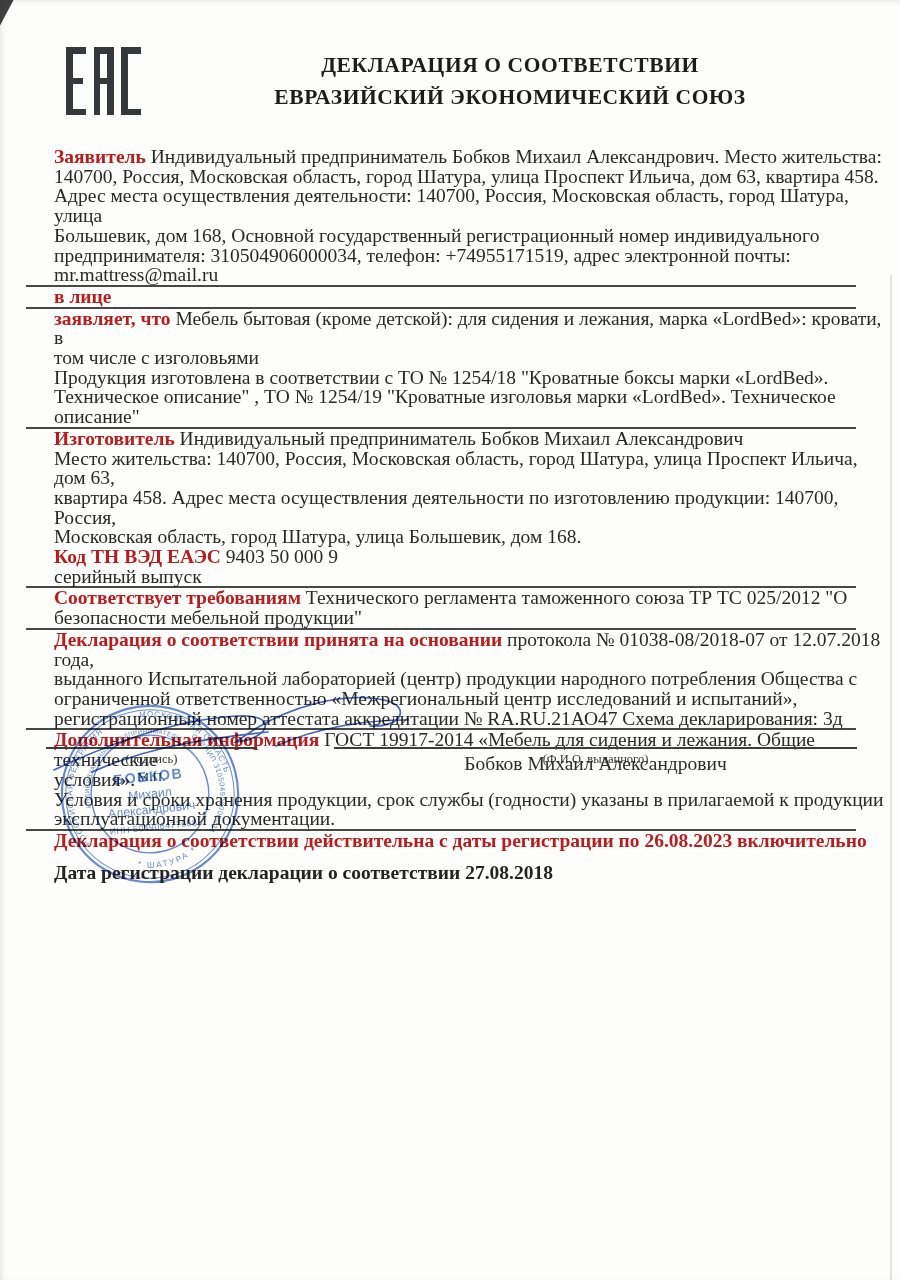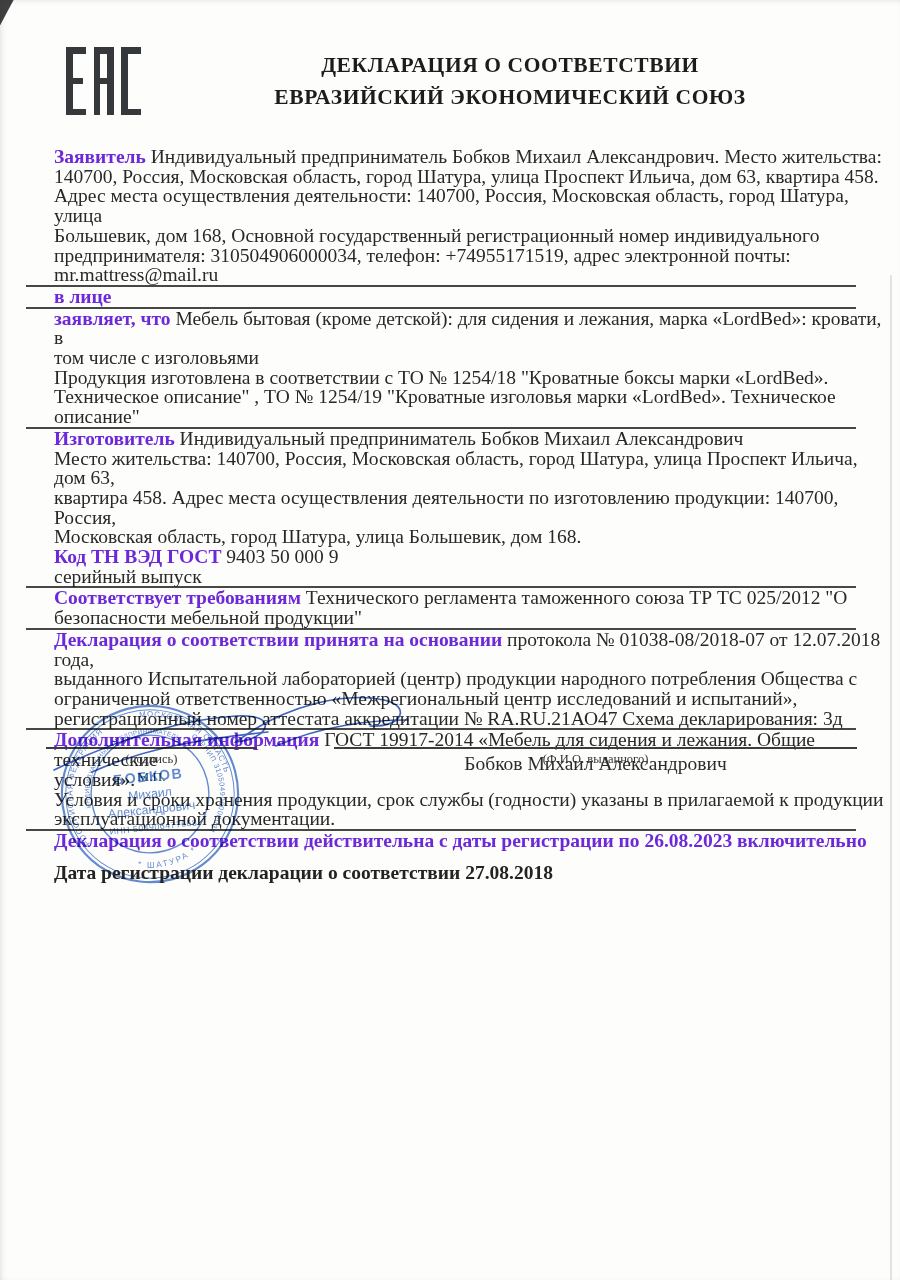--- a/index.html
+++ b/index.html
@@ -14,21 +14,21 @@
   .eac-logo { position:absolute; left:66px; top:47px; }
   .doc-title {
     position:absolute; left:130px; top:49px; width:760px;
     text-align:center; font-weight:bold; font-size:21.5px; line-height:32px;
     letter-spacing:.6px; color:#1c1c1c;
   }
   
   .doc-body { position:absolute; left:54px; top:147px; width:834px;
     font-size:19.5px; line-height:19.7px; }
   .doc-body p.sec { margin:0; white-space:pre-wrap; }
-  .doc-body b { font-weight:bold; color:#6d28d9; }
+  .doc-body b { font-weight:bold; color:#b91c1c; }
   .doc-body hr { border:0; height:2px; background:#474745; width:830px;
     margin:0 0 0 -28px; }
   
   .sig-name { position:absolute; left:334px; top:753px; width:523px;
     text-align:center; font-size:19.5px; color:#2b2b2b; }
   .sig-line { position:absolute; top:747px; height:2px; background:#3c3c3c; }
   .sig-line.left  { left:46px;  width:211px; }
   .sig-line.right { left:334px; width:523px; }
   .sig-sub { position:absolute; top:752px; font-size:12.5px; color:#333;
     text-align:center; }
@@ -95,21 +95,21 @@
       <hr>
       <p class="sec"><b>заявляет, что</b><span> Мебель бытовая (кроме детской): для сидения и лежания, марка «LordBed»: кровати, в
 том числе с изголовьями
 Продукция изготовлена в соответствии с ТО № 1254/18 "Кроватные боксы марки «LordBed».
 Техническое описание" , ТО № 1254/19 "Кроватные изголовья марки «LordBed». Техническое описание"</span></p>
       <hr>
       <p class="sec"><b>Изготовитель</b><span> Индивидуальный предприниматель Бобков Михаил Александрович
 Место жительства: 140700, Россия, Московская область, город Шатура, улица Проспект Ильича, дом 63,
 квартира 458. Адрес места осуществления деятельности по изготовлению продукции: 140700, Россия,
 Московская область, город Шатура, улица Большевик, дом 168.
-</span><b>Код ТН ВЭД ГОСТ</b><span> 9403 50 000 9
+</span><b>Код ТН ВЭД ЕАЭС</b><span> 9403 50 000 9
 серийный выпуск</span></p>
       <hr>
       <p class="sec"><b>Соответствует требованиям</b><span> Технического регламента таможенного союза ТР ТС 025/2012 "О
 безопасности мебельной продукции"</span></p>
       <hr>
       <p class="sec"><b>Декларация о соответствии принята на основании</b><span> протокола № 01038-08/2018-07 от 12.07.2018 года,
 выданного Испытательной лабораторией (центр) продукции народного потребления Общества с
 ограниченной ответственностью «Межрегиональный центр исследований и испытаний»,
 регистрационный номер аттестата аккредитации № RA.RU.21АО47 Схема декларирования: 3д</span></p>
       <hr>

